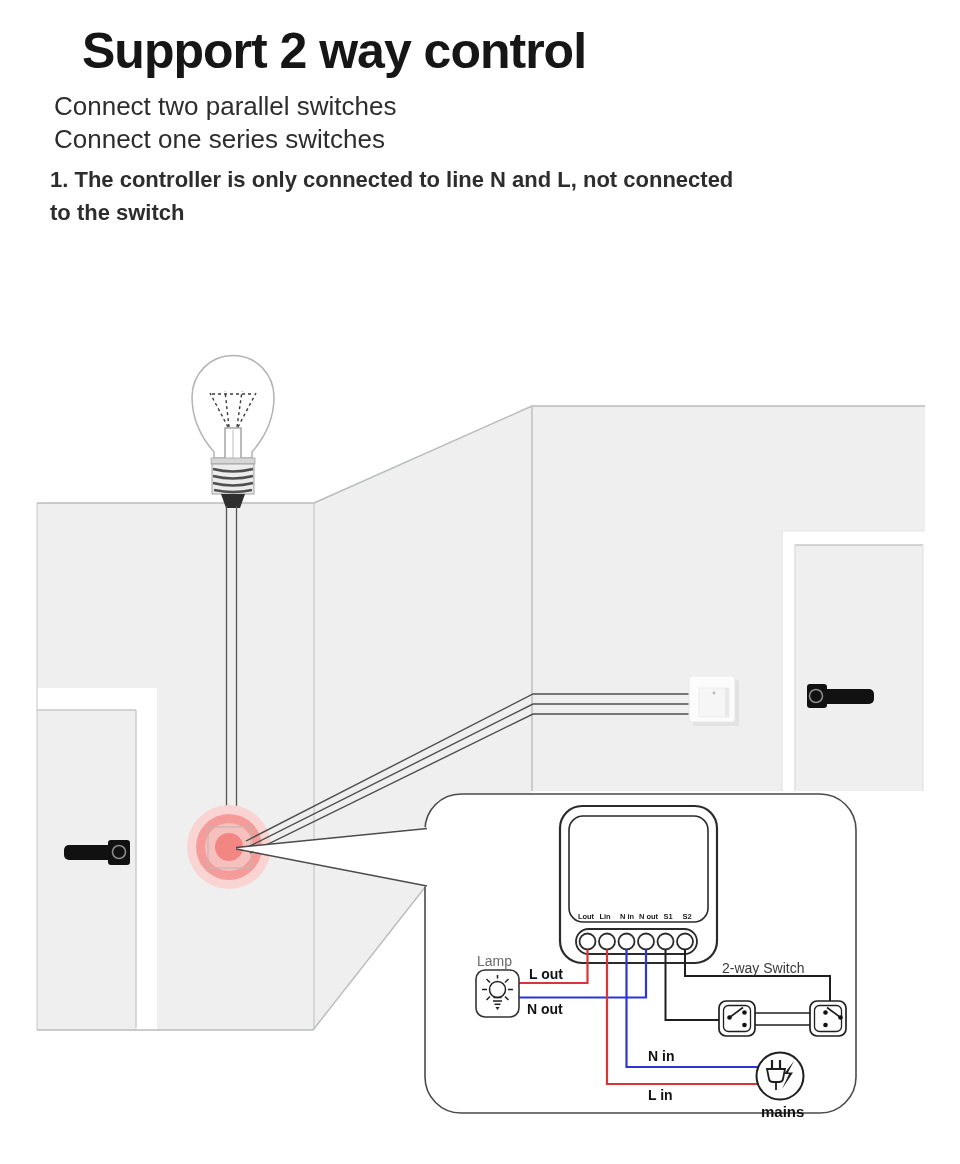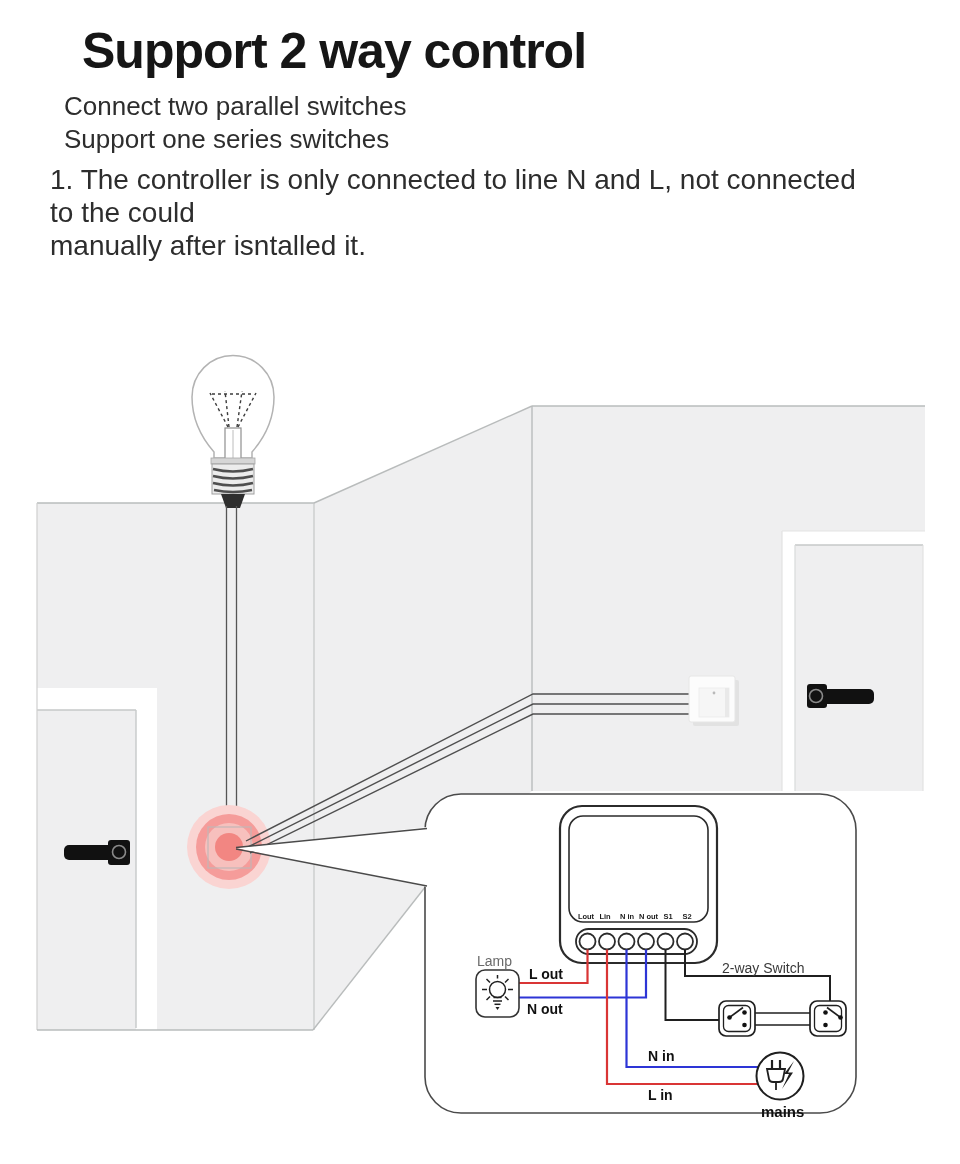--- a/index.html
+++ b/index.html
@@ -1,22 +1,22 @@
 <!DOCTYPE html>
 <html><head>
 <meta charset="utf-8">
 <style>
   html,body{margin:0;padding:0;background:#fff;}
   .page{position:relative;width:960px;height:1164px;background:#ffffff;overflow:hidden;
         font-family:"Liberation Sans",sans-serif;}
   .hdr{position:absolute;left:0;top:0;width:960px;}
   .title{position:absolute;left:52px;top:22px;width:880px;font-size:50px;font-weight:800;
          letter-spacing:-1px;color:#161616;margin-left:30px;}
-  .subs{position:absolute;left:64px;top:90px;width:880px;font-size:26px;line-height:33px;color:#2d2d2d;}
-  .notes{position:absolute;left:50px;top:163px;width:880px;font-size:28px;line-height:33px;color:#2d2d2d;}
+  .subs{position:absolute;left:54px;top:90px;width:880px;font-size:26px;line-height:33px;color:#2d2d2d;}
+  .notes{position:absolute;left:50px;top:163px;width:880px;font-size:22px;line-height:33px;color:#2d2d2d;font-weight:bold;}
   .scene{position:absolute;left:0;top:0;width:960px;height:1164px;}
   svg text{font-family:"Liberation Sans",sans-serif;}
   .lab-b{font-size:14px;font-weight:bold;fill:#111;}
   .lab-g{font-size:14px;fill:#6a6a6a;}
   .lab-s{font-size:14px;fill:#3a3a3a;}
   .term-lab{font-size:7.5px;font-weight:bold;fill:#1a1a1a;}
   .mains-lab{font-size:15px;font-weight:bold;fill:#111;}
 </style>
 </head>
 <body>
@@ -201,22 +201,21 @@
       </g>
       <polygon points="794,1061 784,1074 789,1074 782,1089 793,1072.5 788,1072.5" fill="#1f1f1f"></polygon>
     </g>
     <text x="761" y="1117" class="mains-lab">mains</text>
   </svg>
 
   <div class="hdr">
     <div class="title">Support 2 way control</div>
     <div class="subs">
       <div>Connect two parallel switches</div>
-      <div>Support one series switches</div>
+      <div>Connect one series switches</div>
     </div>
     <div class="notes">
       <div>1. The controller is only connected to line N and L, not connected</div>
-      <div>to the could</div>
-      <div>manually after isntalled it.</div>
+      <div>to the switch</div>
     </div>
   </div>
 
 </div>
 
 </body></html>

